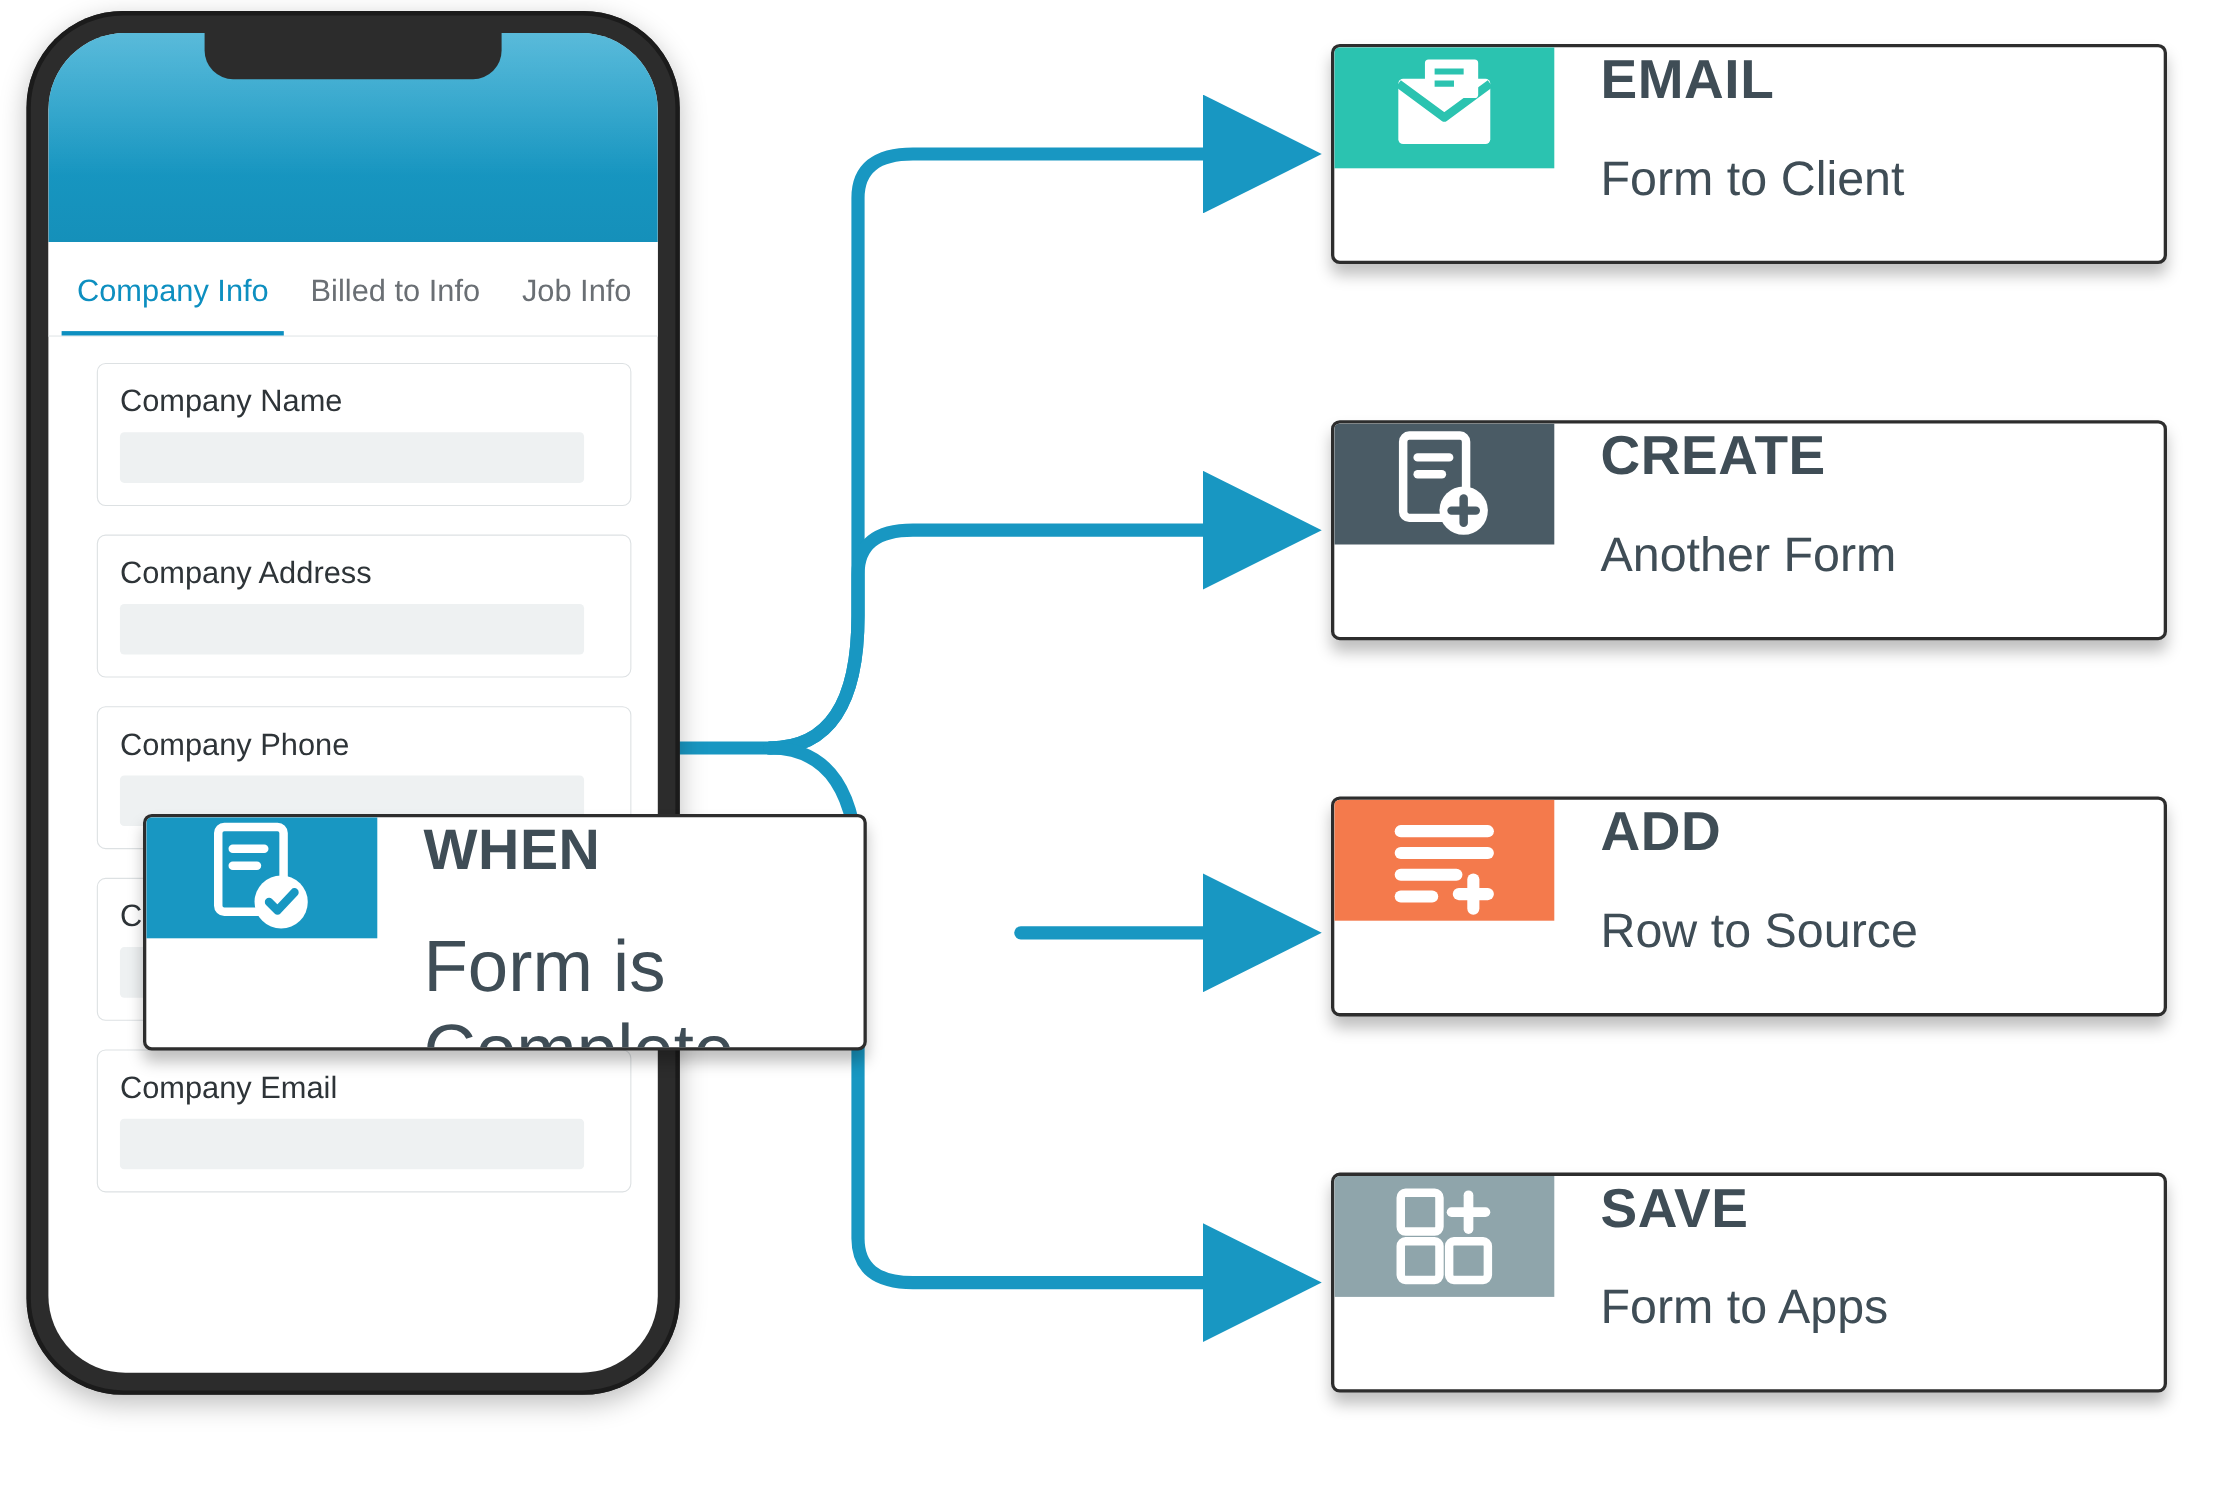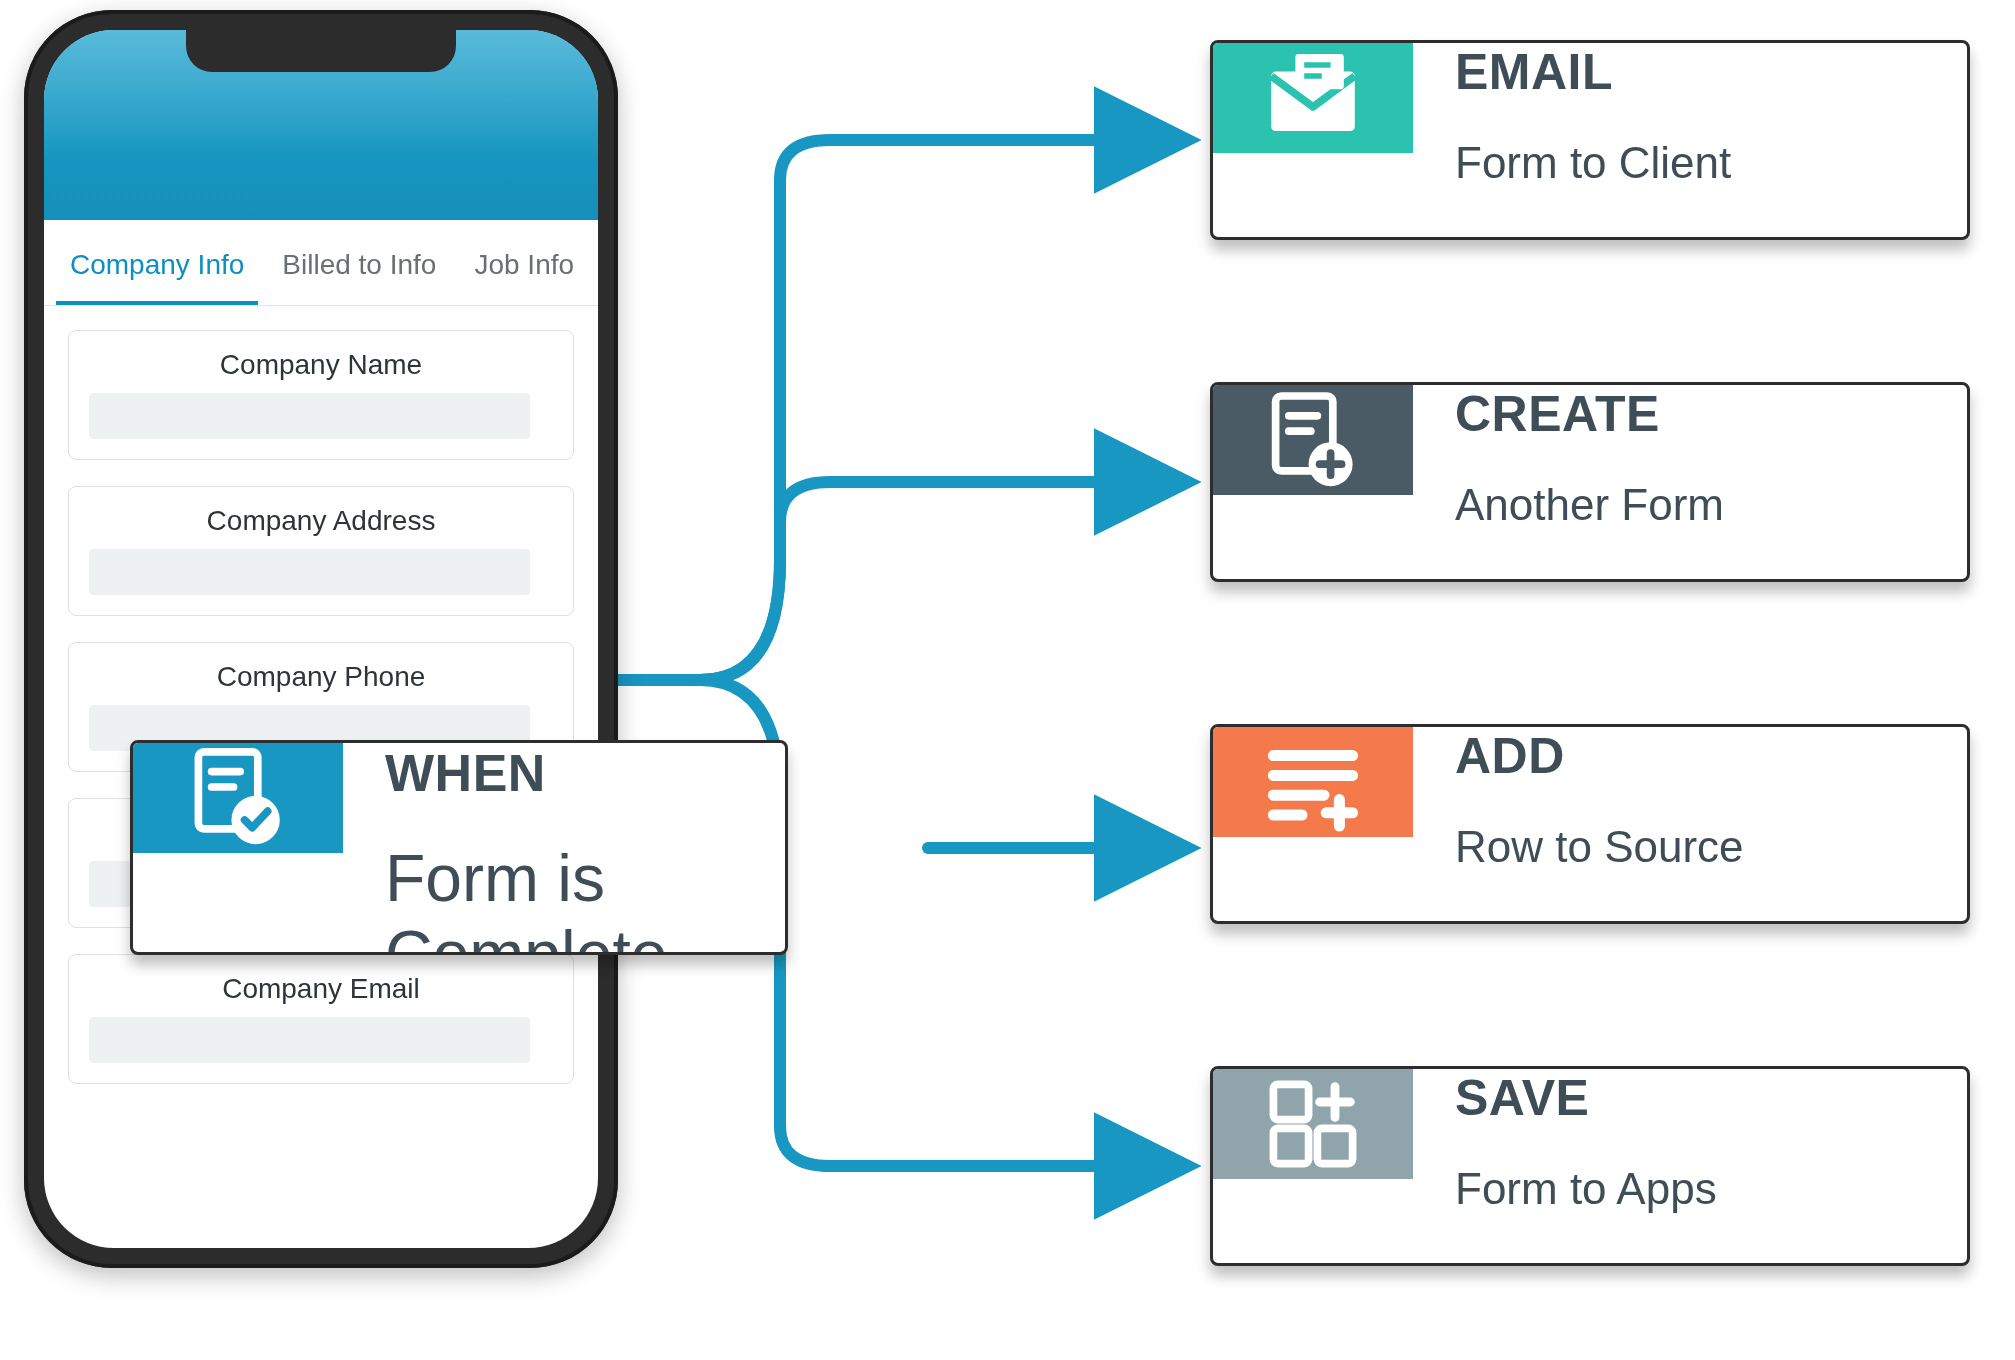--- a/index.html
+++ b/index.html
@@ -87,20 +87,21 @@
   }
   .form-area {
     padding: 24px 24px;
   }
   .field {
     border: 1.5px solid #dde1e3;
     border-radius: 8px;
     margin-bottom: 26px;
     padding: 18px 20px 20px;
     background: #fff;
+    margin-left: 20px;
   }
   .field-label {
     font-size: 28px;
     color: #2e3438;
     font-weight: 500;
     margin-bottom: 12px;
   }
   .field-input {
     height: 46px;
     background: #eef1f2;
@@ -163,21 +164,21 @@
 
   
   .connectors {
     position: absolute;
     left: 0; top: 0;
     width: 2015px; height: 1360px;
     pointer-events: none;
     z-index: 1;
   }
   .card { z-index: 10; }
-  .phone { z-index: 2; text-align: center; }
+  .phone { z-index: 2; }
 
 </style>
 </head>
 <body>
 
 <div class="stage">
 
   <svg class="connectors" viewBox="0 0 2015 1360">
     <defs>
       <marker id="arrow" viewBox="0 0 10 10" refX="8" refY="5" markerWidth="9" markerHeight="9" orient="auto-start-reverse">

